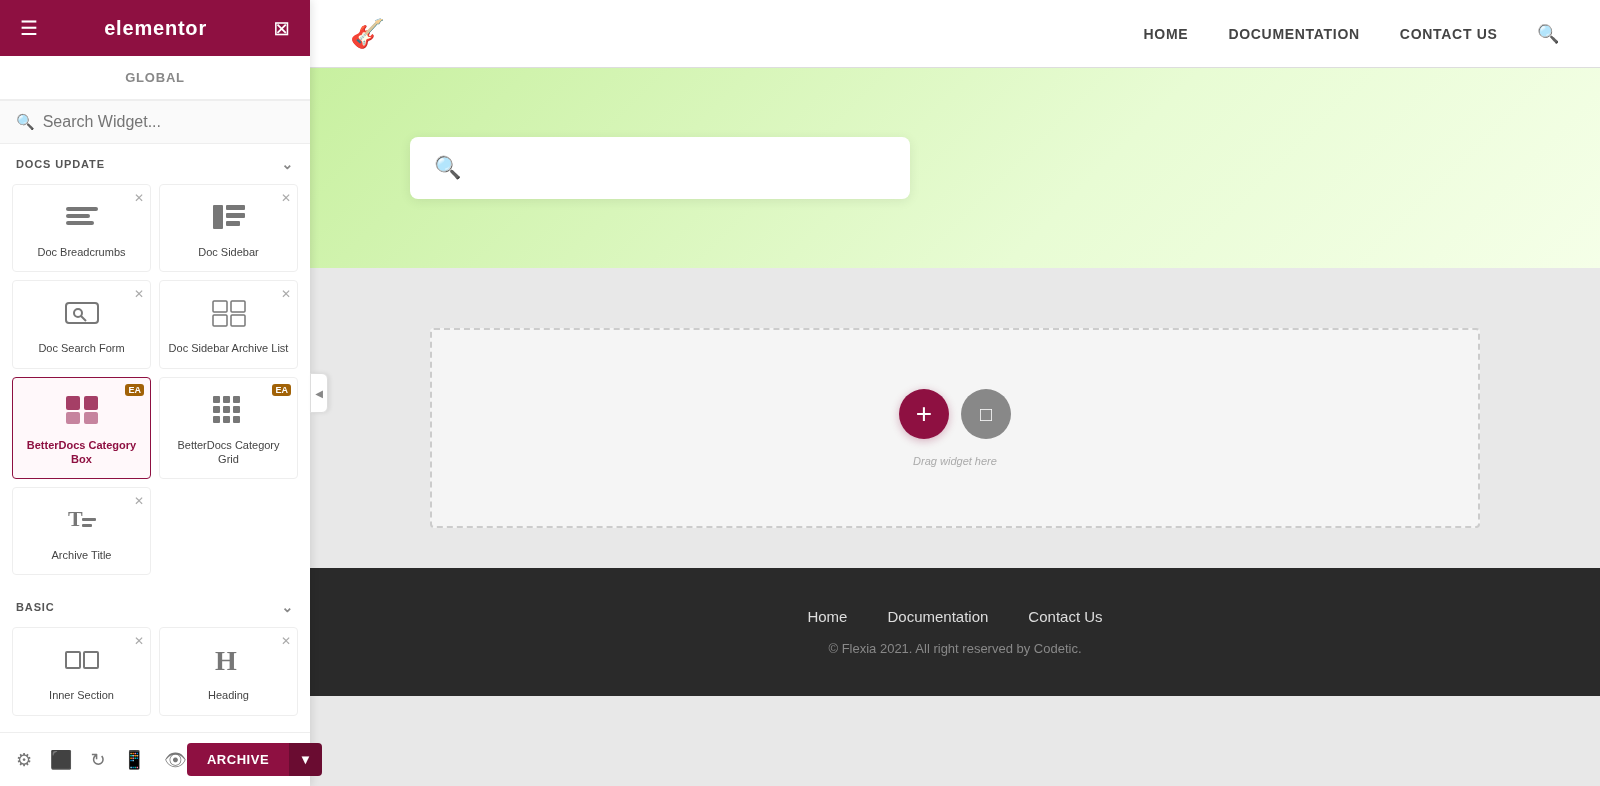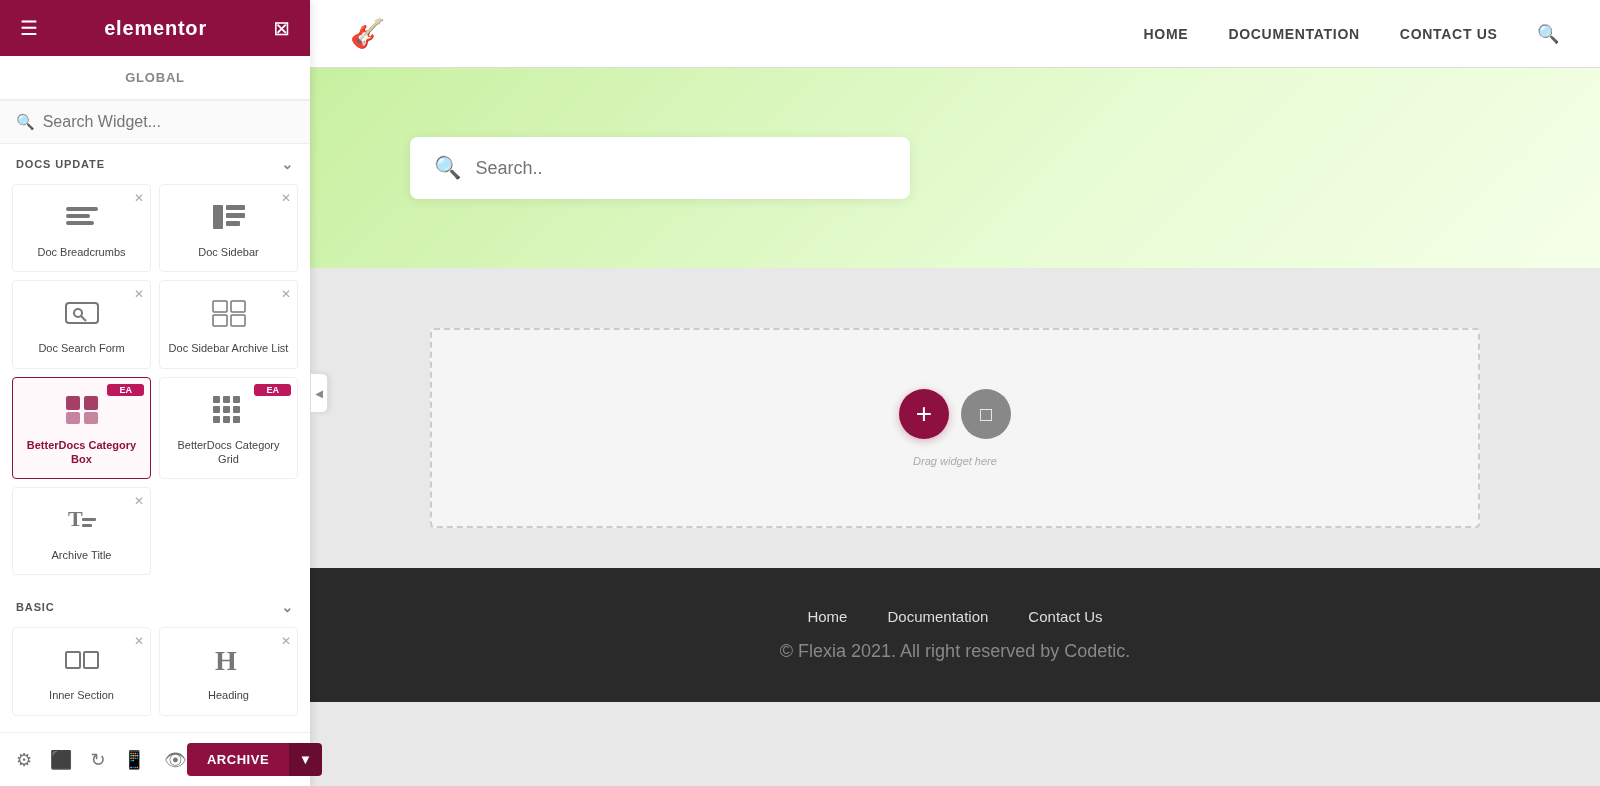--- a/index.html
+++ b/index.html
@@ -153,24 +153,24 @@
       color: #444;
       line-height: 1.3;
     }
     .widget-item.active-drag .widget-label { color: #8e1041; font-weight: 600; }
 
     .widget-badge {
       position: absolute;
       top: 6px;
       right: 6px;
       font-size: 9px;
-      background: #be185d;
+      background: #a16207;
       color: #fff;
       border-radius: 3px;
-      padding: 1px 12px;
+      padding: 1px 3px;
       font-weight: 700;
     }
     .widget-delete {
       position: absolute;
       top: 6px;
       right: 6px;
       color: #aaa;
       font-size: 12px;
     }
 
@@ -322,21 +322,21 @@
       gap: 40px;
       margin-bottom: 16px;
     }
     .footer-nav a {
       color: #ddd;
       text-decoration: none;
       font-size: 15px;
     }
     .footer-copy {
       text-align: center;
-      font-size: 18px;
+      font-size: 13px;
       color: #888;
     }
   </style>
 </head>
 <body>
 
 <div id="sidebar">
 
   <div class="sidebar-header">
     <span class="hamburger">☰</span>
@@ -517,21 +517,20 @@
     <a href="#">CONTACT US</a>
     <span class="search-icon">🔍</span>
   </nav>
 </div>
 
 <div id="canvas">
 
   <div class="hero-section">
     <div class="hero-search-box">
       <span class="search-ico">🔍</span>
-      <input type="text" style="font-size: 18px; border: none; outline: none; width: 100%; color: rgb(170, 170, 170);" placeholder="Search..">
     </div>
   </div>
 
   <div style="padding: 30px 60px 10px;">
     <div class="drop-zone-section">
       <div class="drop-zone-content">
         <div class="drop-buttons">
           <div class="drop-btn-plus">+</div>
           <div class="drop-btn-square">□</div>
         </div>

